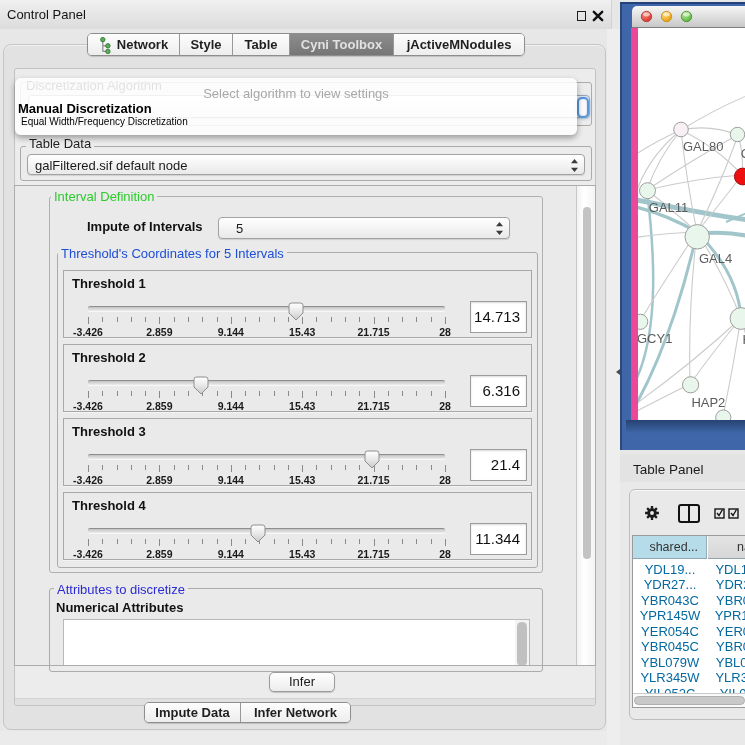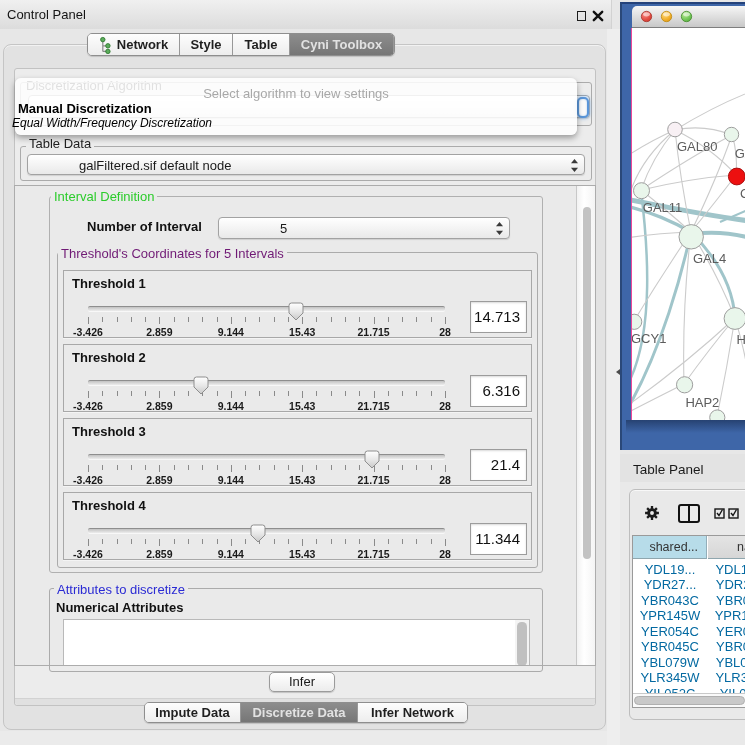--- a/index.html
+++ b/index.html
@@ -4,21 +4,21 @@
 <style>
   * { margin:0; padding:0; box-sizing:border-box; }
   html,body { width:745px; height:745px; overflow:hidden; }
   body { font-family:"Liberation Sans", sans-serif; background:#E7E7E7; position:relative; }
   .abs { position:absolute; }
   .seg { display:flex; align-items:center; justify-content:center; font-size:13px; font-weight:bold; color:#1f1f1f; border-right:1px solid #989898; background:linear-gradient(#FDFDFD,#EDEDED); }
   .seg.sel { background:linear-gradient(#8D8D8D,#767676); color:#E2E2E2; }
   .groupbox { position:absolute; border:1px solid #ABABAB; border-radius:3px; }
   .grouplab { position:absolute; font-size:13px; padding:0 3px; background:#ECECEC; white-space:nowrap; }
   .combo { position:absolute; border:1px solid #A2A2A2; border-radius:4px; background:linear-gradient(#FFFFFF,#E9E9E9); box-shadow:0 1px 1px rgba(0,0,0,0.12); }
-  .combo .ctext { position:absolute; left:7px; top:3px; font-size:13px; color:#1a1a1a;margin-left:44px; }
+  .combo .ctext { position:absolute; left:7px; top:3px; font-size:13px; color:#1a1a1a; }
   .stepper { position:absolute; right:5px; top:3px; width:9px; }
   .tpanel { position:absolute; left:63px; width:469px; height:68px; border:1px solid #A8A8A8; background:#EAEAEA; box-shadow:0 1px 0 #F4F4F4; }
   .tname { position:absolute; left:8px; top:5px; font-size:13px; font-weight:bold; color:#111; }
   .track { position:absolute; left:24px; width:357px; top:35px; height:5px; border-radius:2px; background:linear-gradient(#C2C2C2,#EDEDED); border-top:1px solid #8E8E8E; box-shadow:0 1px 0 #F8F8F8; }
   .vbox { position:absolute; left:406px; top:30px; width:57px; height:32px; background:#fff; border:1px solid #9C9C9C; box-shadow:inset 0 1px 2px rgba(0,0,0,0.15); font-size:15px; color:#111; text-align:right; line-height:30px; padding-right:6px; }
   .ticklab { position:absolute; top:55px; font-size:10.5px; font-weight:bold; color:#1a1a1a; transform:translateX(-50%); }
   .rowtext { position:absolute; font-size:13px; color:#0369a1; width:74px; text-align:center; height:15px; line-height:15px; }
 </style>
 </head>
 <body>
@@ -39,20 +39,21 @@
     <svg width="14" height="18" viewBox="0 0 14 18" style="margin-right:4px;">
         <path d="M3.8 4 L3.8 15.4 M3.8 9.8 L8.7 9.8 M3.8 15.4 L8.7 15.4" stroke="#8A8A8A" stroke-width="1.2" fill="none"></path>
         <circle cx="3.8" cy="3.6" r="2.2" fill="#5BAC5B" stroke="#2F7B2F" stroke-width="0.9"></circle>
         <circle cx="8.9" cy="9.8" r="2.2" fill="#5BAC5B" stroke="#2F7B2F" stroke-width="0.9"></circle>
         <circle cx="8.9" cy="15.4" r="2.2" fill="#5BAC5B" stroke="#2F7B2F" stroke-width="0.9"></circle>
       </svg>
     Network</div>
   <div class="seg" style="width:53px;">Style</div>
   <div class="seg" style="width:57px;">Table</div>
   <div class="seg sel" style="width:104px;">Cyni Toolbox</div>
+  <div class="seg" style="width:130px;border-right:none;">jActiveMNodules</div>
 </div>
 
 <div class="abs" style="left:14px;top:68px;width:582px;height:638px;background:#ECECEC;border:1px solid #C2C2C2;border-radius:3px;"></div>
 <div class="abs" style="left:15px;top:698px;width:580px;height:7px;background:#E0E0E0;border-top:1px solid #D2D2D2;border-radius:0 0 3px 3px;"></div>
 
 <div class="abs" style="left:26px;top:78px;font-size:13px;color:#333;">Discretization Algorithm</div>
 <div class="groupbox" style="left:20px;top:82px;width:572px;height:44px;"></div>
 <div class="combo" style="left:28px;top:95px;width:562px;height:23px;"></div>
 <div class="abs" style="left:576.5px;top:97px;width:12px;height:21px;border-radius:5px;border:2px solid #5A95D8;box-shadow:0 0 4px #79ABE2, inset 0 0 2px #A6C8EC;background:#FAFAFA;"></div>
 
@@ -66,31 +67,31 @@
     </svg>
 </div>
 
 <div class="abs" style="left:14px;top:185px;width:582px;height:481px;border:1px solid #ACACAC;background:#EAEAEA;"></div>
 <div class="abs" style="left:576px;top:186px;width:19px;height:479px;background:linear-gradient(90deg,#F2F2F2,#FFFFFF 40%,#F4F4F4);border-left:1px solid #C8C8C8;"></div>
 <div class="abs" style="left:583px;top:207px;width:8px;height:352px;border-radius:4px;background:#C3C3C3;"></div>
 
 <div class="groupbox" style="left:49px;top:196px;width:494px;height:377px;border-color:#B0B0B0;"></div>
 <div class="grouplab" style="left:51px;top:189px;color:#2BCC2B;background:#EAEAEA;">Interval Definition</div>
 
-<div class="abs" style="left:87px;top:219px;font-size:13px;font-weight:bold;color:#111;">Number of Interval</div>
+<div class="abs" style="left:87px;top:219px;font-size:13px;font-weight:bold;color:#111;">Impute of Intervals</div>
 <div class="combo" style="left:218px;top:217px;width:292px;height:22px;">
   <div class="ctext" style="left:17px;">5</div>
   <svg class="stepper" width="9" height="13" viewBox="0 0 9 13" style="top:4px;">
       <path d="M4.5 0 L8 4.3 L1 4.3 Z" fill="#3a3a3a"></path>
       <path d="M4.5 13 L8 8.7 L1 8.7 Z" fill="#3a3a3a"></path>
     </svg>
 </div>
 
 <div class="groupbox" style="left:57px;top:252px;width:481px;height:316px;"></div>
-<div class="grouplab" style="left:58px;top:246px;color:#701a75;background:#EAEAEA;">Threshold's Coordinates for 5 Intervals</div>
+<div class="grouplab" style="left:58px;top:246px;color:#1d4ed8;background:#EAEAEA;">Threshold's Coordinates for 5 Intervals</div>
 
 <div id="thr">
     <div class="tpanel" style="top:270px;">
       <div class="tname">Threshold 1</div>
       <div class="track"></div>
       <div style="position:absolute;left:24.00px;top:46px;width:1px;height:7px;background:#8A8A8A;"></div>
       <div style="position:absolute;left:38.28px;top:46px;width:1px;height:5px;background:#8A8A8A;"></div>
       <div style="position:absolute;left:52.56px;top:46px;width:1px;height:5px;background:#8A8A8A;"></div>
       <div style="position:absolute;left:66.84px;top:46px;width:1px;height:5px;background:#8A8A8A;"></div>
       <div style="position:absolute;left:81.12px;top:46px;width:1px;height:5px;background:#8A8A8A;"></div>
@@ -281,21 +282,20 @@
 <div class="abs" style="left:56px;top:600px;font-size:13px;font-weight:bold;color:#111;">Numerical Attributes</div>
 <div class="abs" style="left:63px;top:619px;width:467px;height:46px;background:#fff;border:1px solid #B9B9B9;border-bottom:none;overflow:hidden;">
   <div style="position:absolute;right:0px;top:0px;width:14px;height:46px;background:#F4F4F4;"></div>
   <div style="position:absolute;right:2.5px;top:2px;width:9.5px;height:44px;border-radius:4.5px;background:#C0C0C0;"></div>
 </div>
 
 <div class="abs" style="left:269px;top:672px;width:66px;height:20px;border:1px solid #9B9B9B;border-radius:5px;background:linear-gradient(#FFFFFF,#ECECEC);box-shadow:0 1px 1px rgba(0,0,0,0.18);font-size:13px;color:#1a1a1a;text-align:center;line-height:18px;">Infer</div>
 
 <div class="abs" style="left:144px;top:702px;height:21px;display:flex;border:1px solid #8E8E8E;border-radius:5px;overflow:hidden;box-shadow:0 1px 1px rgba(0,0,0,0.15);">
   <div class="seg" style="width:96px;">Impute Data</div>
-  <div class="seg sel" style="width:117px;">Discretize Data</div>
   <div class="seg" style="width:109px;border-right:none;">Infer Network</div>
 </div>
 <div class="abs" style="left:0;top:731px;width:612px;height:14px;background:#EBEBEB;"></div>
 
 <div class="abs" style="left:615.5px;top:369px;width:0;height:0;border-top:3px solid transparent;border-bottom:3px solid transparent;border-right:4.5px solid #4a4a4a;z-index:5;"></div>
 
 <div class="abs" style="left:620px;top:2px;width:125px;height:448px;background:#3E66A8;border-top:2px solid #24427A;border-left:2px solid #2A4878;"></div>
 
 <div class="abs" style="left:632px;top:6px;width:113px;height:22px;background:linear-gradient(#F6F6F6,#C8C8C8);border-bottom:1px solid #7E7E7E;border-radius:5px 0 0 0;"></div>
 <svg class="abs" style="left:632px;top:6px;" width="113" height="22">
@@ -317,21 +317,21 @@
       </radialGradient>
   </defs>
   <circle cx="14.5" cy="10.5" r="5.2" fill="url(#rg)" stroke="#A33730" stroke-width="0.8"></circle>
   <circle cx="34.5" cy="10.5" r="5.2" fill="url(#yg)" stroke="#BB8A14" stroke-width="0.8"></circle>
   <circle cx="54.5" cy="10.5" r="5.2" fill="url(#gg)" stroke="#46892F" stroke-width="0.8"></circle>
   <ellipse cx="14.5" cy="8.3" rx="3.4" ry="2.1" fill="#FFFFFF" opacity="0.55"></ellipse>
   <ellipse cx="34.5" cy="8.3" rx="3.4" ry="2.1" fill="#FFFFFF" opacity="0.55"></ellipse>
   <ellipse cx="54.5" cy="8.3" rx="3.4" ry="2.1" fill="#FFFFFF" opacity="0.55"></ellipse>
 </svg>
 
-<div class="abs" style="left:631px;top:28px;width:114px;height:392px;background:#fff;overflow:hidden;border-left:1px solid #ec4899;">
+<div class="abs" style="left:631px;top:28px;width:114px;height:392px;background:#fff;overflow:hidden;border-left:7px solid #ec4899;">
 <svg width="113" height="392" viewBox="0 0 113 392">
   <g fill="none" stroke="#A0C5CA">
     <path d="M-6,171 C25,177 70,187 118,193" stroke-width="5"></path>
     <path d="M-6,178 C20,184 45,196 59,204" stroke-width="3.5"></path>
     <path d="M59,206 Q90,202 118,210" stroke-width="4"></path>
     <path d="M88,194 Q104,187 118,181" stroke-width="2"></path>
     <path d="M59,204 Q100,245 103,290" stroke-width="3"></path>
     <path d="M59,204 C50,245 30,320 -4,380" stroke-width="3"></path>
     <path d="M9,162 C16,220 22,300 -2,352" stroke-width="2.5"></path>
   </g>
@@ -435,13 +435,13 @@
     <div class="rowtext" style="left:633px;top:685.5px;">YIL052C</div>
     <div class="rowtext" style="left:708px;top:685.5px;">YIL052C</div>
   </div>
 
 <div class="abs" style="left:633px;top:693px;width:112px;height:14px;background:#FAFAFA;border-top:1px solid #C9C9C9;"></div>
 <div class="abs" style="left:634px;top:695.5px;width:111px;height:9.5px;border-radius:4.5px;background:#C9C9C9;border:1px solid #B0B0B0;"></div>
 
 <div class="abs" style="left:15px;top:78px;width:562px;height:57px;background:rgba(255,255,255,0.85);border-radius:6px;box-shadow:0 3px 6px rgba(0,0,0,0.35);z-index:50;"></div>
 <div class="abs" style="left:15px;top:86px;width:562px;text-align:center;font-size:13px;color:#A8A8A8;z-index:51;">Select algorithm to view settings</div>
 <div class="abs" style="left:18px;top:101px;font-size:13px;font-weight:bold;color:#000;z-index:51;">Manual Discretization</div>
-<div class="abs" style="left:12px;top:116px;font-size:12px;color:#000;z-index:51;font-style:italic;">Equal Width/Frequency Discretization</div>
+<div class="abs" style="left:21px;top:116px;font-size:10px;color:#000;z-index:51;">Equal Width/Frequency Discretization</div>
 
 </body></html>

